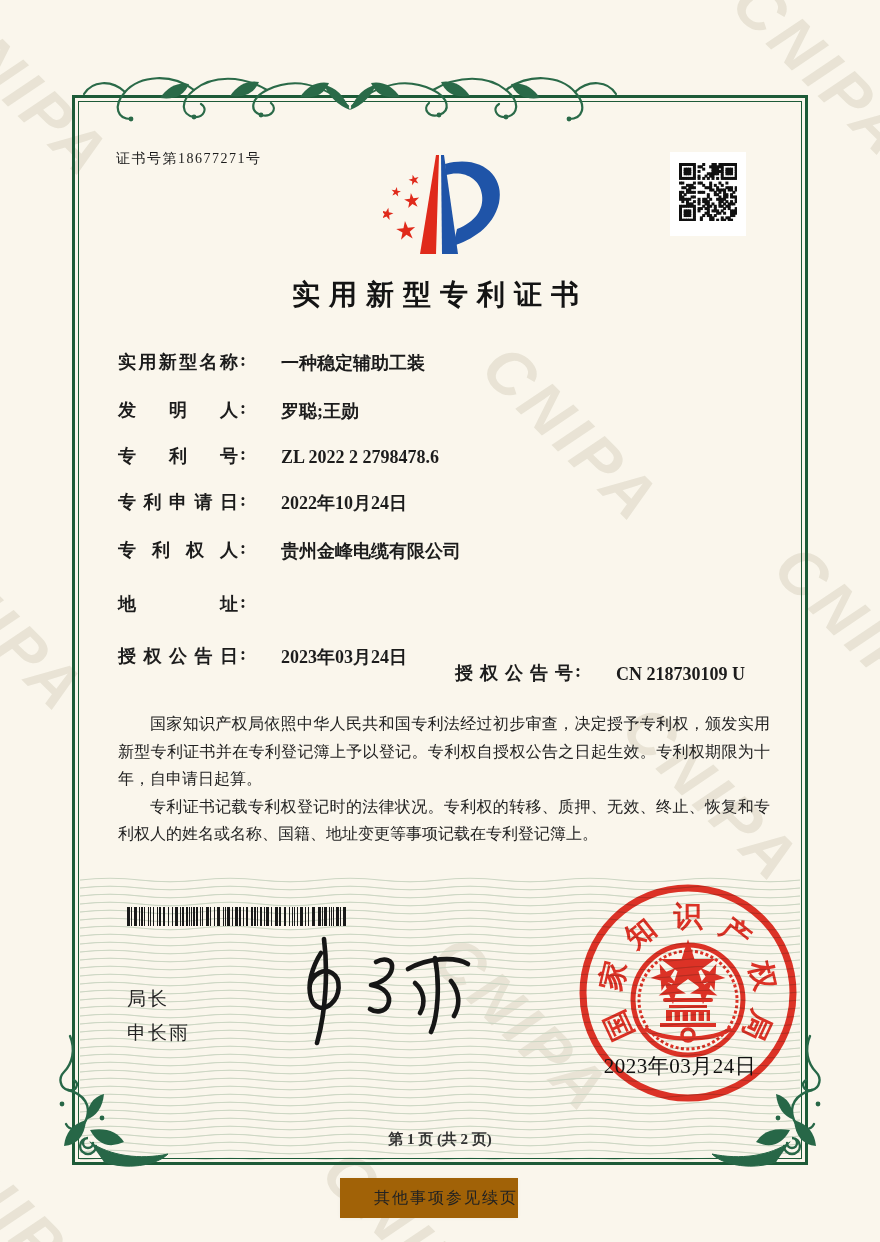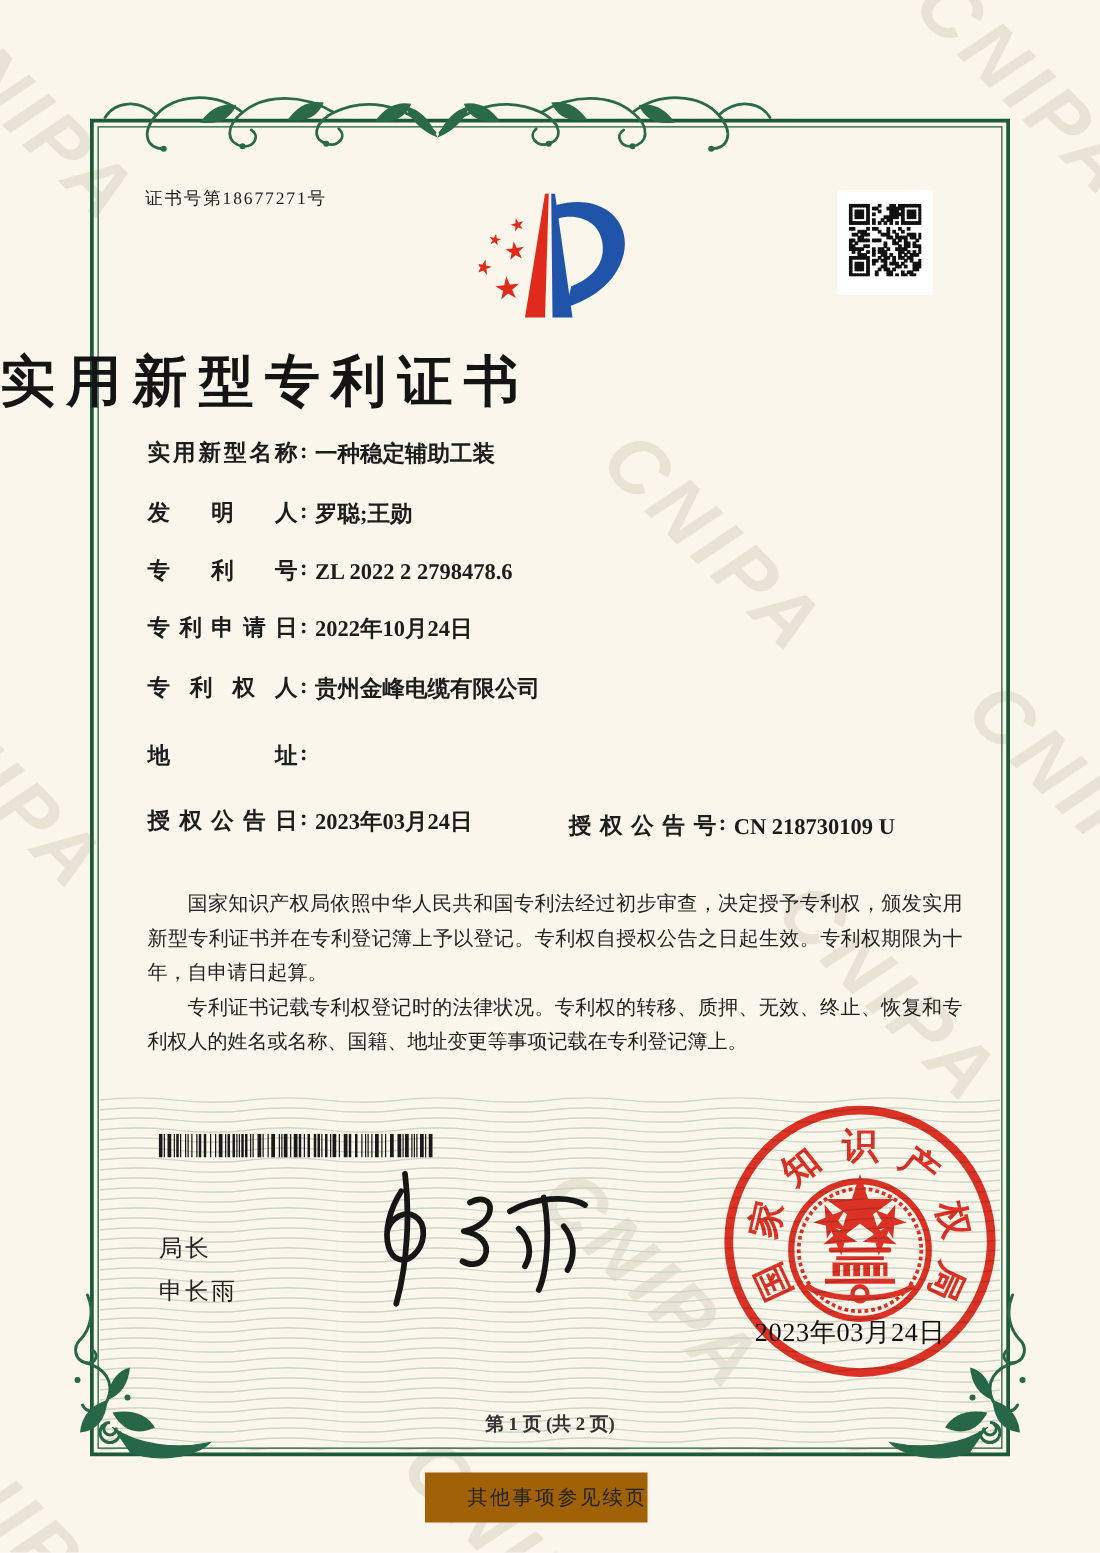--- a/index.html
+++ b/index.html
@@ -25,29 +25,29 @@
   
   .deco{z-index:3;pointer-events:none;}
   .guilloche{left:80px;top:876px;z-index:2;}
   
   .content{z-index:4;}
   .cert-no{left:116px;top:150px;font-size:14px;letter-spacing:1.5px;font-family:Liberation Serif, serif;}
   .logo{left:383px;top:150px;}
   .qr-wrap{left:670px;top:152px;width:76px;height:84px;background:#fff;}
   .qr-wrap svg{position:absolute;left:9px;top:11px;}
   .title{
-    left:0;right:0;top:276px;
-    font-size:44px;font-weight:700;letter-spacing:9px;color:#141414;
+    left:0;right:0;top:276px;text-align:center;
+    font-size:28px;font-weight:700;letter-spacing:9px;color:#141414;
   }
   .field-row{left:118px;display:flex;align-items:flex-start;font-size:18px;font-weight:bold;}
   .flabel{display:inline-block;width:120px;text-align:justify;text-align-last:justify;}
   .fsep{display:inline-block;padding:0 6px 0 2px;}
-  .fvalue{display:inline-block;max-width:520px;line-height:27px;}
+  .fvalue{display:inline-block;max-width:520px;line-height:27px;margin-left:29px;}
   .row-last{width:690px;position:absolute;}
-  .grp2{position:absolute;left:337px;top:4px;display:flex;}
+  .grp2{position:absolute;left:337px;top:17px;display:flex;}
   .grp2 .flabel{width:118px;}
   .paras{left:118px;top:710px;width:652px;font-size:16px;line-height:27.5px;text-align:justify;color:#222;}
   .paras p{margin:0;text-indent:2em;}
   .barcode{left:127px;top:907px;}
   .signer{font-family:"Liberation Sans","DejaVu Sans",sans-serif;font-size:19px;letter-spacing:2px;color:#222;}
   .signer-title{left:127px;top:986px;}
   .signer-name{left:127px;top:1020px;}
   .signature{left:258px;top:931px;}
   .seal{left:573px;top:878px;mix-blend-mode:multiply;opacity:.93;z-index:5;}
   .seal-date{left:575px;top:1052px;width:210px;text-align:center;font-size:21px;color:#111;z-index:6;letter-spacing:.5px;}

